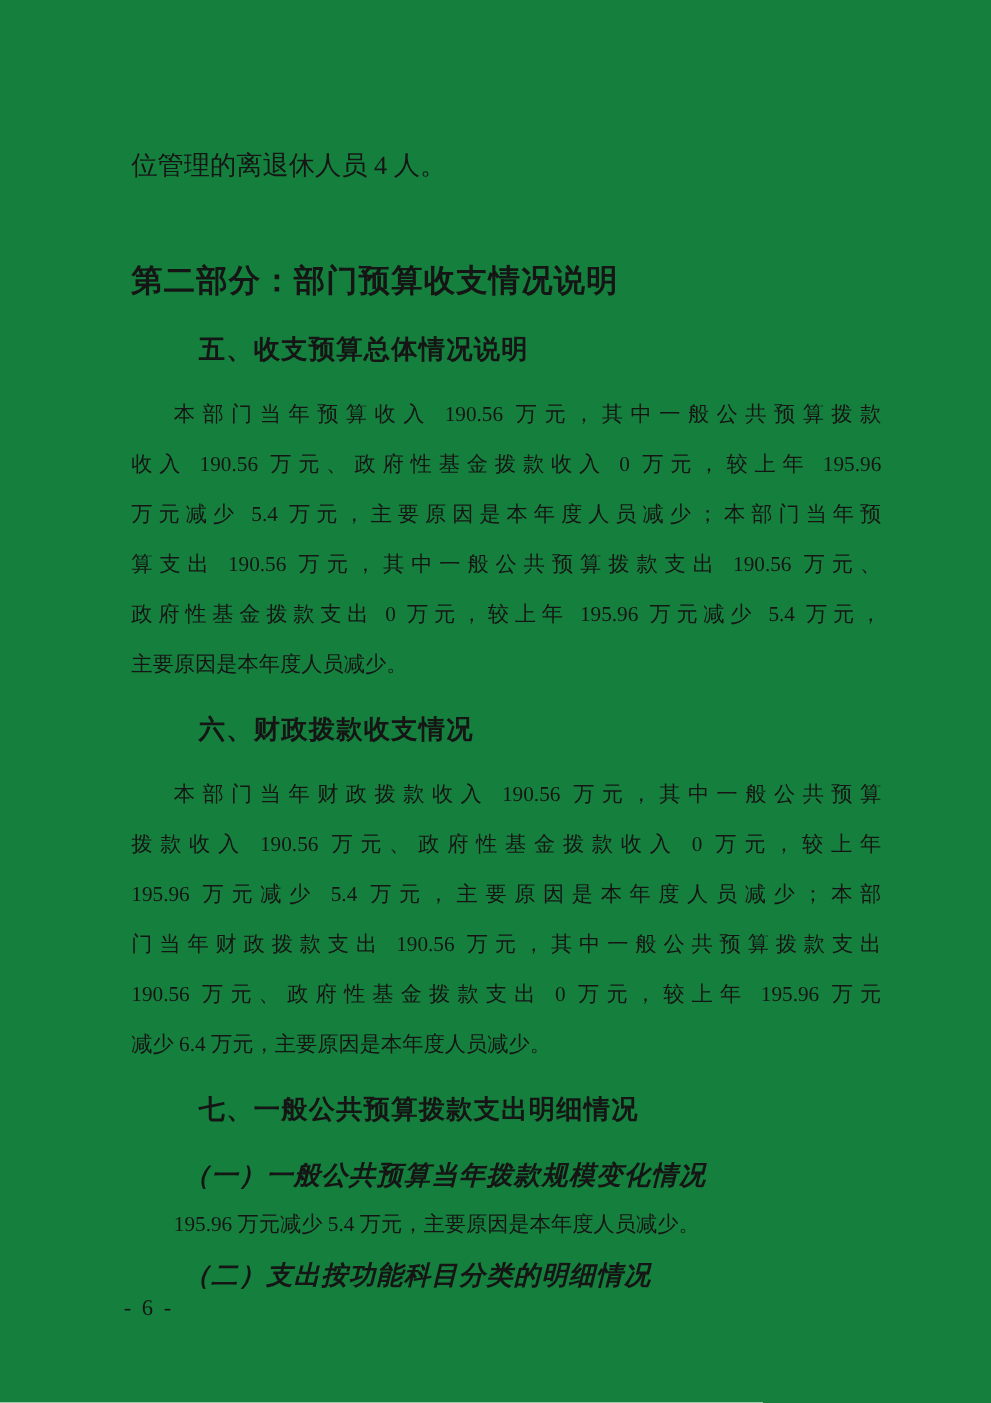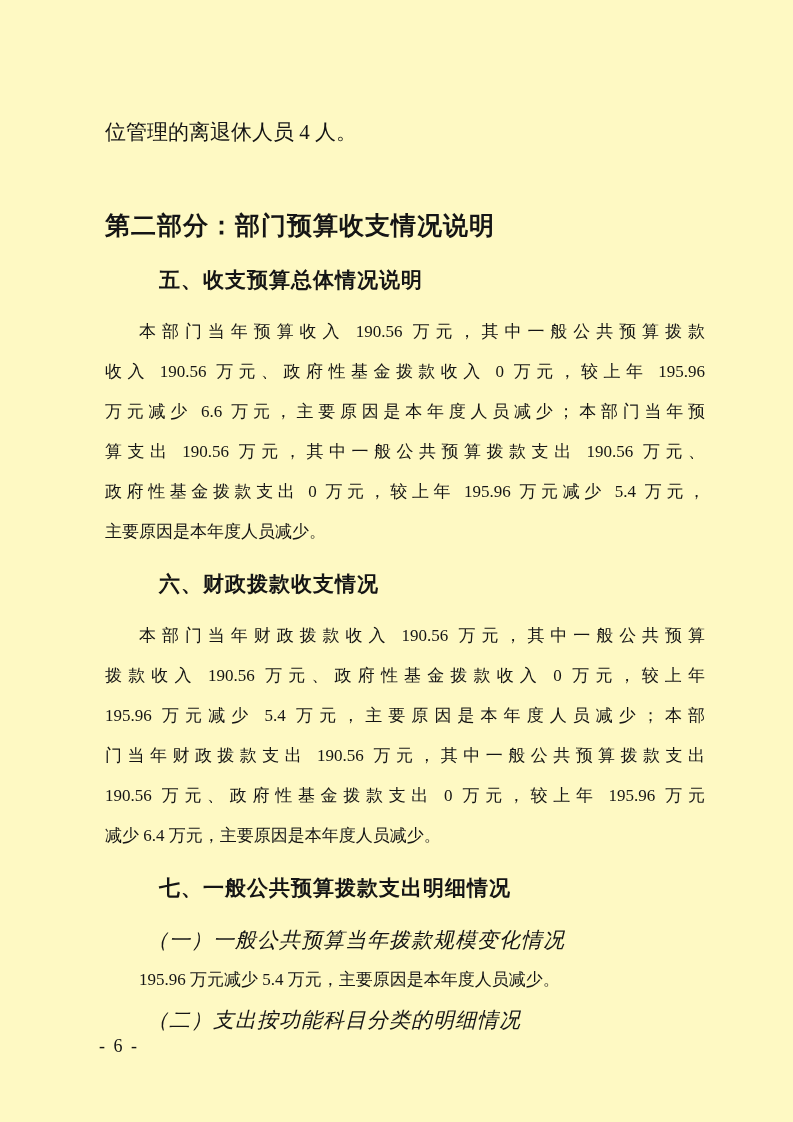--- a/index.html
+++ b/index.html
@@ -4,21 +4,21 @@
 <style>
   html, body {
     margin: 0;
     padding: 0;
     background: #ffffff;
   }
   .page {
     position: relative;
     width: 793px;
     height: 1122px;
-    background: #fef9c3;
+    background: #15803d;
     color: #151515;
     overflow: hidden;
   }
   .content {
     position: absolute;
     left: 105px;
     top: 112px;
     width: 600px;
   }
   .body-line {
@@ -49,20 +49,21 @@
     letter-spacing: 1px;
   }
   .sub-heading {
     font-family: "Liberation Serif", serif;
     font-style: italic;
     font-size: 21px;
     line-height: 40px;
     height: 40px;
     text-indent: 2em;
     letter-spacing: 1px;
+    font-weight: bold;
   }
   .para .jline {
     font-family: Liberation Serif, serif;
     font-size: 17px;
     line-height: 40px;
     height: 40px;
     text-align: justify;
     text-align-last: justify;
   }
   .para .jline.last {
@@ -89,21 +90,21 @@
 
     <div class="body-line">位管理的离退休人员 4 人。</div>
 
     <h1 class="part-title">第二部分：部门预算收支情况说明</h1>
 
     <h2 class="section-heading">五、收支预算总体情况说明</h2>
 
     <div class="para">
         <div class="jline">本部门当年预算收入 190.56 万元，其中一般公共预算拨款</div>
         <div class="jline">收入 190.56 万元、政府性基金拨款收入 0 万元，较上年 195.96</div>
-        <div class="jline">万元减少 6.6 万元，主要原因是本年度人员减少；本部门当年预</div>
+        <div class="jline">万元减少 5.4 万元，主要原因是本年度人员减少；本部门当年预</div>
         <div class="jline">算支出 190.56 万元，其中一般公共预算拨款支出 190.56 万元、</div>
         <div class="jline">政府性基金拨款支出 0 万元，较上年 195.96 万元减少 5.4 万元，</div>
         <div class="jline last">主要原因是本年度人员减少。</div>
       </div>
 
     <h2 class="section-heading">六、财政拨款收支情况</h2>
 
     <div class="para">
         <div class="jline">本部门当年财政拨款收入 190.56 万元，其中一般公共预算</div>
         <div class="jline">拨款收入 190.56 万元、政府性基金拨款收入 0 万元，较上年</div>

